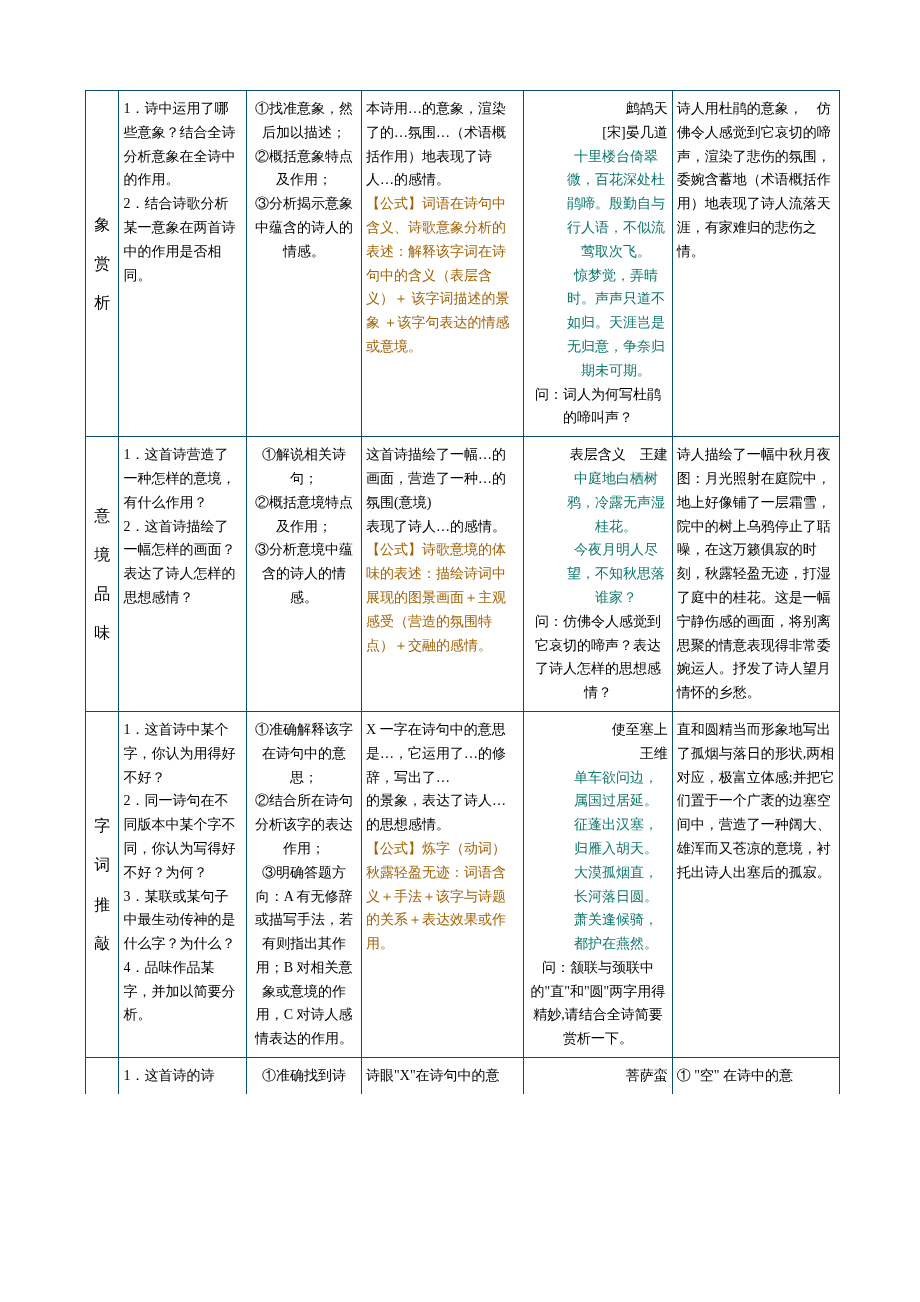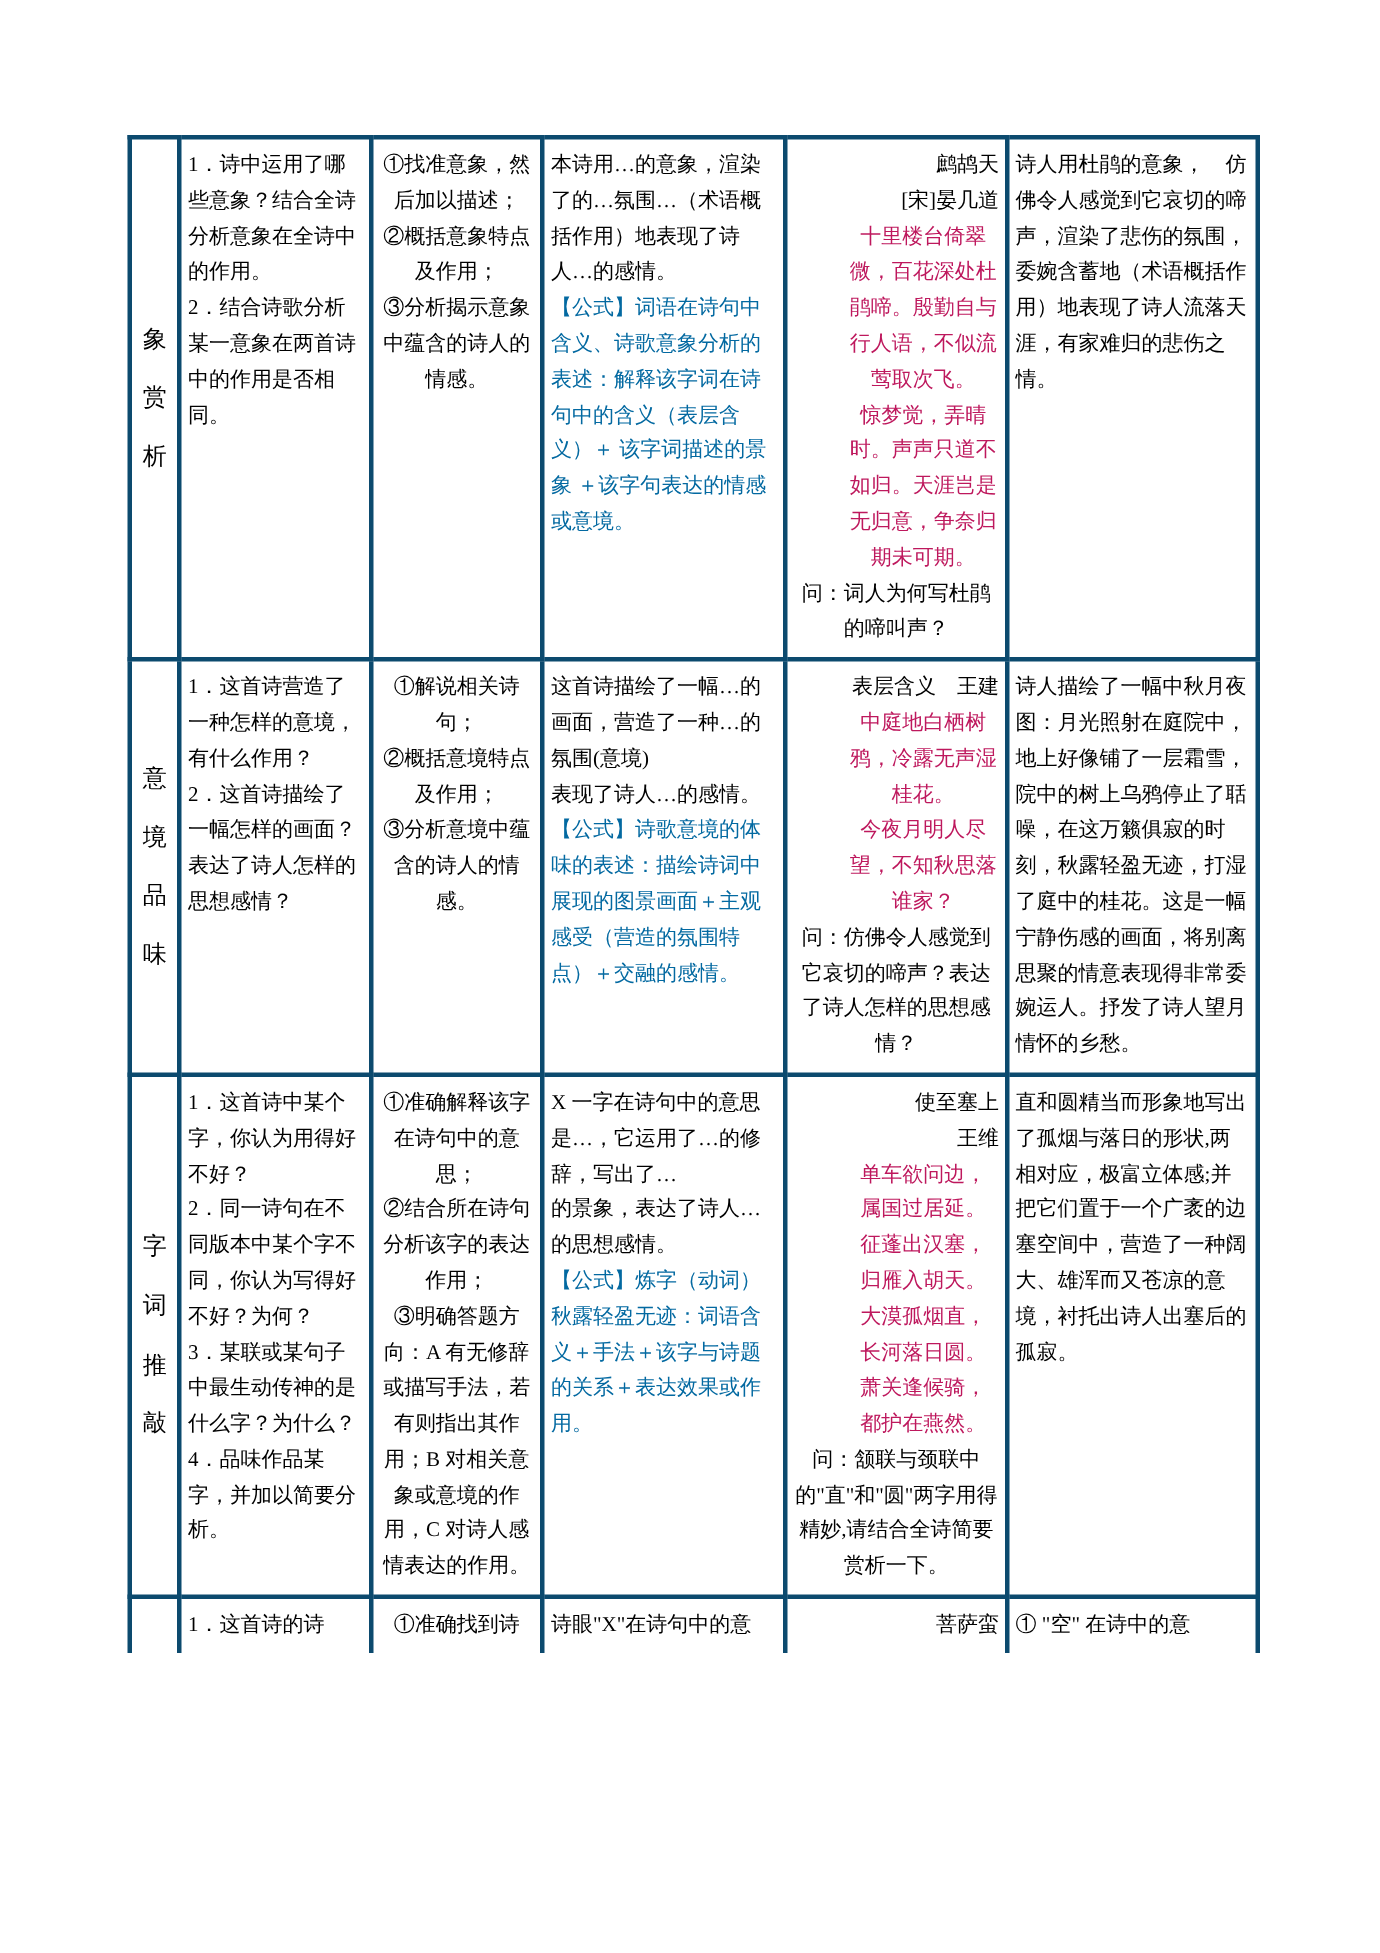--- a/index.html
+++ b/index.html
@@ -10,42 +10,42 @@
       background: #fff;
       padding: 90px 80px 40px 85px;
       width: 920px;
     }
     table {
       border-collapse: collapse;
       width: 100%;
       table-layout: fixed;
     }
     td {
-      border: 3px solid #0c4a6e;
+      border: 1px solid #0c4a6e;
       padding: 6px 4px;
       vertical-align: top;
       word-break: break-all;
     }
     .col-title {
       width: 32px;
       text-align: center;
       vertical-align: middle;
       font-size: 16px;
     }
     .col-title span {
       display: block;
       margin: 12px 0;
     }
     .col-q { width: 122px; }
     .col-m { width: 110px; text-align: center; }
     .col-f { width: 155px; }
     .col-e { width: 142px; text-align: center; }
     .col-a { width: 160px; }
-    .red { color: #0369a1; }
-    .blue { color: #be185d; margin-left: 36px; }
+    .red { color: #a16207; }
+    .blue { color: #0f766e; margin-left: 36px; }
     .center { text-align: right; }
   </style>
 </head>
 <body>
 
 <table>
   <tbody id="tbody">
       <tr>
     <td class="col-title">
           <span>象</span>

